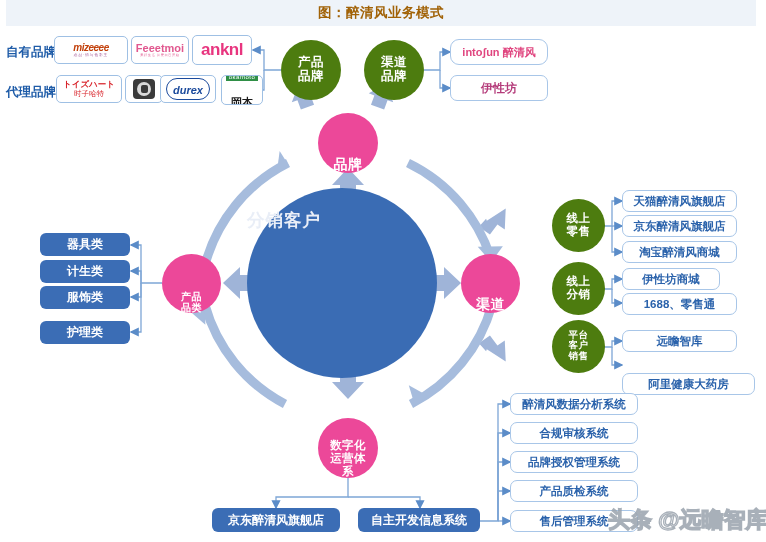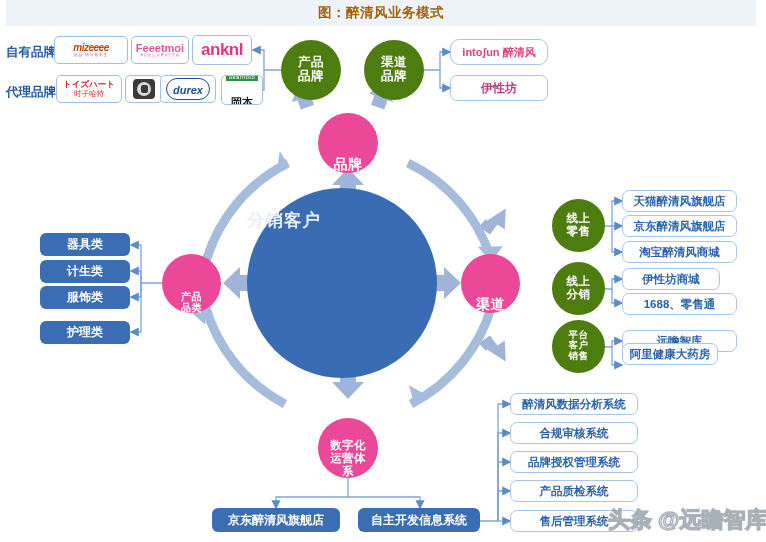--- a/index.html
+++ b/index.html
@@ -302,21 +302,21 @@
   <div class="obox" style="left:622px; top:293px; width:115px; height:22px;">
     <span>1688、零售通</span>
   </div>
 
   <div class="circ circ-blue" style="left:552px; top:320px; width:53px; height:53px; font-size:9.5px;">
     <span style="display:inline-block; width:22px;">平台客户销售</span>
   </div>
   <div class="obox" style="left:622px; top:330px; width:115px; height:22px;">
     <span>远瞻智库</span>
   </div>
-  <div class="obox" style="left:622px; top:343px; width:96px; height:22px;">
+  <div class="obox" style="left:622px; top:373px; width:133px; height:22px;">
     <span>阿里健康大药房</span>
   </div>
 
   <div class="bbox" style="left:212px; top:508px; width:128px; height:24px;">
     <span>京东醉清风旗舰店</span>
   </div>
   <div class="bbox" style="left:358px; top:508px; width:122px; height:24px;">
     <span>自主开发信息系统</span>
   </div>
 

